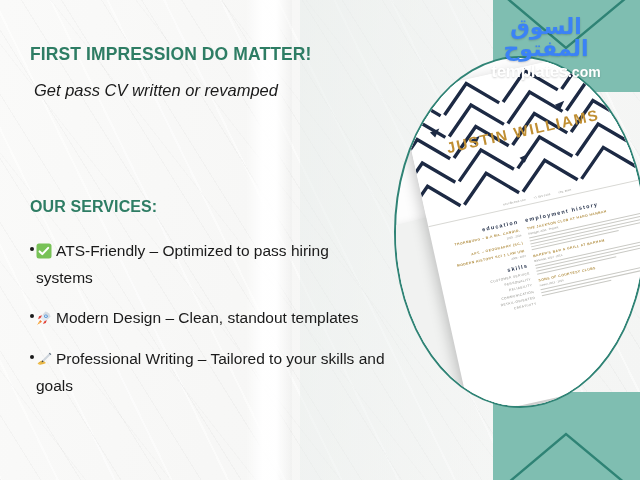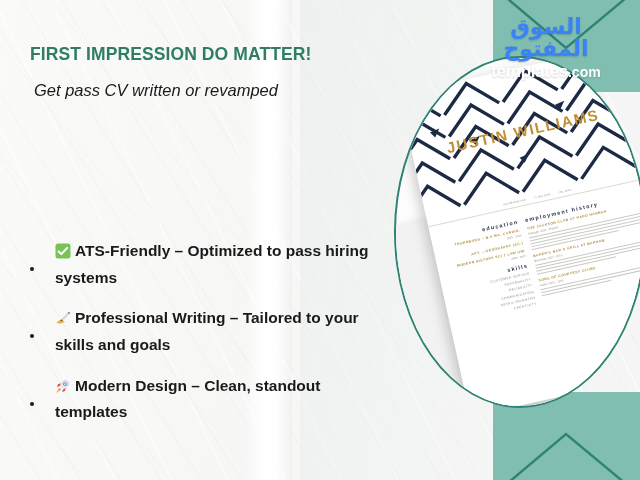--- a/index.html
+++ b/index.html
@@ -67,21 +67,21 @@
     color:#ffffff;letter-spacing:-.3px;line-height:1;text-shadow:0 1px 2px rgba(0,0,0,.18);}
   .wm-en i{font-style:normal;font-size:14px;letter-spacing:0;margin-top:29px;}
 
   
   .copy{position:absolute;left:0;top:0;width:400px;height:379px;}
   .h1{position:absolute;left:30px;top:44px;font-size:17.5px;font-weight:700;color:#2e7d64;letter-spacing:.1px;}
   .sub{position:absolute;left:34px;top:76px;width:340px;font-size:16.5px;font-style:italic;
     color:#1a1a1a;line-height:1.74;}
   .h2{position:absolute;left:30px;top:198px;font-size:16px;font-weight:700;color:#2e7d64;letter-spacing:.1px;}
   .list{position:absolute;left:30px;top:238px;width:356px;margin:0;padding:0;list-style:none;}
-  .li{display:flex;align-items:center;gap:21px;margin-bottom:14px;font-weight:bold;}
+  .li{display:flex;align-items:flex-start;gap:2px;margin-bottom:14px;}
   .dot{flex:0 0 auto;width:4px;height:4px;border-radius:50%;background:#1a1a1a;margin-top:9px;}
   .li-txt{font-size:15.5px;color:#1a1a1a;line-height:1.72;}
   .emj{display:inline-block;vertical-align:-3px;margin-right:4px;}
 
   svg.ico{display:block;}
 </style>
 </head>
 <body>
 
 <div id="stage">
@@ -217,63 +217,64 @@
   <div class="wm">
     <div class="wm-ar">السوق المفتوح</div>
     <div class="wm-en"><span>templates</span><i>.com</i></div>
   </div>
 
   <div class="copy">
     <div class="h1">FIRST IMPRESSION DO MATTER!</div>
     <div class="sub">
       <div>Get pass CV written or revamped</div>
     </div>
+    <div class="h2">OUR SERVICES:</div>
 
     <ul class="list">
       <li class="li">
         <span class="dot"></span>
         <span class="li-txt">
           <span class="emj">
             <svg class="ico" width="16" height="16" viewBox="0 0 16 16">
               <rect x="0.5" y="0.5" width="15" height="15" rx="2.5" fill="#78c257"></rect>
               <path d="M3.6 8.4 L6.3 11.1 L12.2 4.9" fill="none" stroke="#fff" stroke-width="2.1" stroke-linecap="round" stroke-linejoin="round"></path>
             </svg>
           </span><span>ATS-Friendly – Optimized to pass hiring systems</span>
-        </span>
-      </li>
-
-      <li class="li">
-        <span class="dot"></span>
-        <span class="li-txt">
-          <span class="emj">
-            <svg class="ico" width="16" height="16" viewBox="0 0 16 16">
-              <path d="M1.5 12.6 C3 11 5.2 9.9 7.4 9.6 L10 12 C8 12.9 5.4 13.6 3.2 13.8 Z" fill="#f2c14e"></path>
-              <path d="M2.6 12.2 C4 10.9 5.9 10.1 7.6 9.9" fill="none" stroke="#d9a43a" stroke-width=".7"></path>
-              <path d="M6.2 9.2 L12.9 2.6 L14.4 4.1 L7.7 10.7 Z" fill="#cfd6dd"></path>
-              <path d="M12.9 2.6 L14.4 4.1 L15.3 3.2 L13.8 1.7 Z" fill="#5b6b7c"></path>
-              <path d="M6.2 9.2 L7.7 10.7 L5.6 11.4 Z" fill="#3a4654"></path>
-              <path d="M4.1 13.1 C5.6 12.6 7.2 12.1 8.6 11.7" fill="none" stroke="#e0ad3f" stroke-width=".8"></path>
-            </svg>
-          </span><span>Professional Writing – Tailored to your skills and goals</span>
         </span>
       </li>
 
       <li class="li">
         <span class="dot"></span>
         <span class="li-txt">
           <span class="emj">
             <svg class="ico" width="16" height="16" viewBox="0 0 16 16">
               <path d="M9.6 1.6 C12 2.3 13.8 4.1 14.5 6.5 L8.7 12.2 L3.9 7.4 Z" fill="#e6eaef"></path>
               <path d="M9.6 1.6 C12 2.3 13.8 4.1 14.5 6.5 L11.6 9.4 L6.7 4.5 Z" fill="#d5dbe2"></path>
               <circle cx="9.9" cy="6.2" r="1.75" fill="#4b8fd4"></circle>
               <circle cx="9.9" cy="6.2" r="1.0" fill="#cfe4f7"></circle>
               <path d="M6.0 5.3 L3.0 6.3 L2.2 9.2 L4.6 7.9 Z" fill="#e2443c"></path>
               <path d="M10.8 10.1 L9.8 13.1 L6.9 13.9 L8.2 11.5 Z" fill="#e2443c"></path>
               <path d="M4.3 10.0 L1.2 14.8 L6.0 11.7 Z" fill="#f07a33"></path>
               <path d="M3.4 11.4 L1.6 14.4 L4.6 12.6 Z" fill="#f7c04a"></path>
             </svg>
           </span><span>Modern Design – Clean, standout templates</span>
         </span>
       </li>
+
+      <li class="li">
+        <span class="dot"></span>
+        <span class="li-txt">
+          <span class="emj">
+            <svg class="ico" width="16" height="16" viewBox="0 0 16 16">
+              <path d="M1.5 12.6 C3 11 5.2 9.9 7.4 9.6 L10 12 C8 12.9 5.4 13.6 3.2 13.8 Z" fill="#f2c14e"></path>
+              <path d="M2.6 12.2 C4 10.9 5.9 10.1 7.6 9.9" fill="none" stroke="#d9a43a" stroke-width=".7"></path>
+              <path d="M6.2 9.2 L12.9 2.6 L14.4 4.1 L7.7 10.7 Z" fill="#cfd6dd"></path>
+              <path d="M12.9 2.6 L14.4 4.1 L15.3 3.2 L13.8 1.7 Z" fill="#5b6b7c"></path>
+              <path d="M6.2 9.2 L7.7 10.7 L5.6 11.4 Z" fill="#3a4654"></path>
+              <path d="M4.1 13.1 C5.6 12.6 7.2 12.1 8.6 11.7" fill="none" stroke="#e0ad3f" stroke-width=".8"></path>
+            </svg>
+          </span><span>Professional Writing – Tailored to your skills and goals</span>
+        </span>
+      </li>
     </ul>
   </div>
 
 </div>
 
 </body></html>

